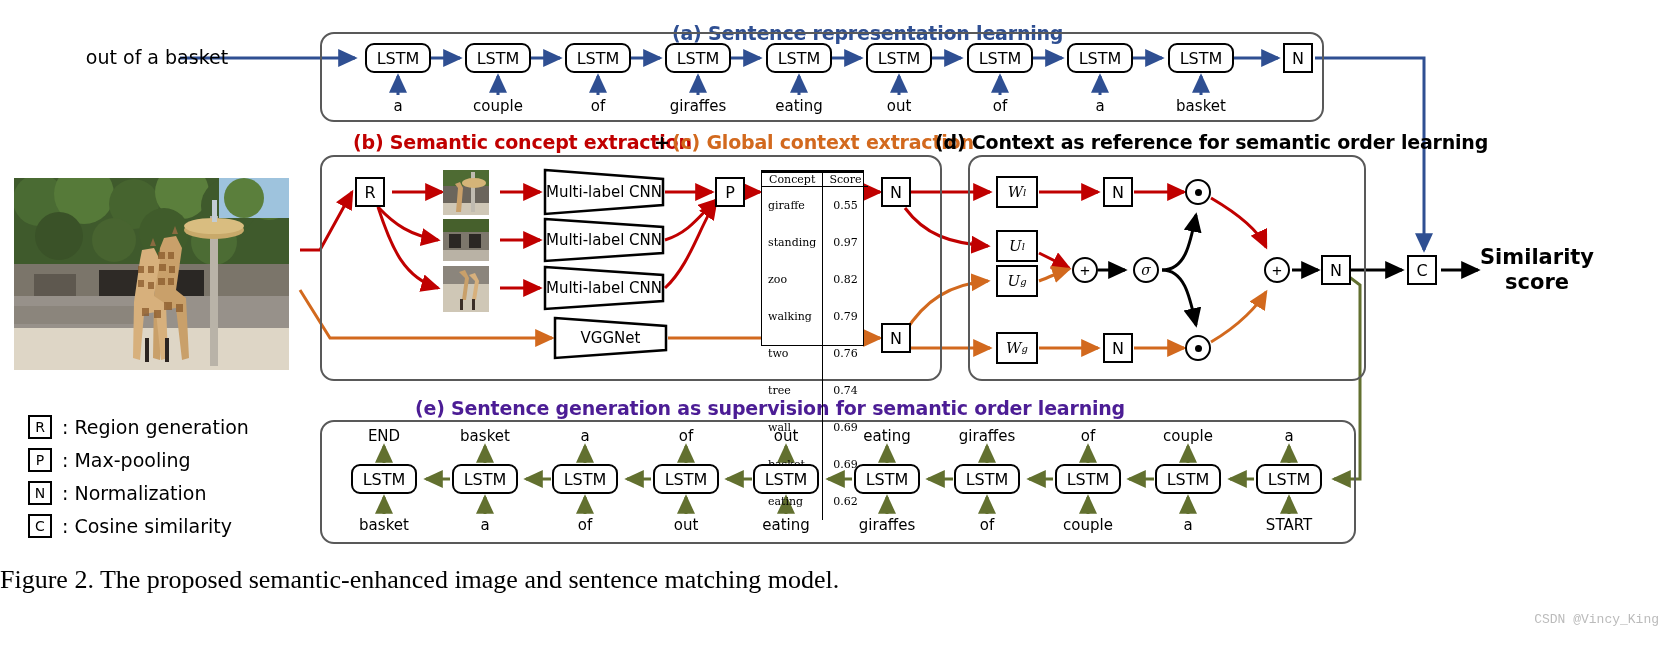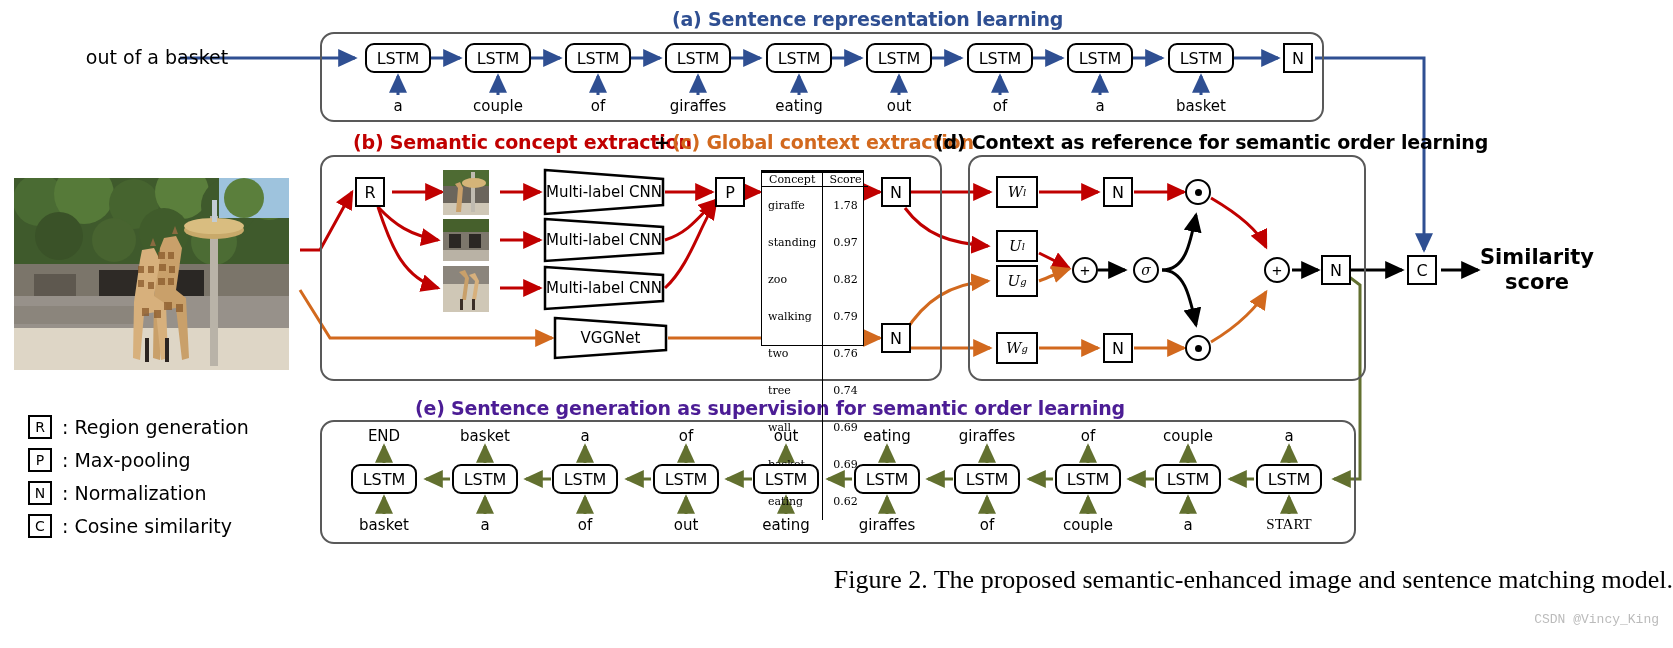--- a/index.html
+++ b/index.html
@@ -85,21 +85,21 @@
   .legend{position:absolute;left:28px;top:410px;}
   .legrow{display:flex;align-items:center;height:33px;}
   .legbox{
     width:24px;height:24px;border:2px solid #000;background:#fff;
     display:flex;align-items:center;justify-content:center;font-size:14px;
     font-family:"DejaVu Sans",sans-serif;box-sizing:border-box;margin-right:10px;
   }
   .legtxt{font-size:19px;font-family:"DejaVu Sans",sans-serif;}
   
   .caption{
-    position:absolute;left:0;top:565px;width:1673px;text-align:right;
+    position:absolute;left:0;top:565px;width:1673px;text-align:left;
     font-family:"Liberation Serif", serif;font-size:26px;
   }
   .watermark{
     position:absolute;right:14px;top:612px;font-size:13px;color:#bbb;
     font-family:Liberation Mono, monospace;
   }
   
   .query{
     position:absolute;left:12px;top:40px;width:290px;text-align:center;
     font-size:19px;line-height:34px;font-family:"DejaVu Sans",sans-serif;
@@ -306,21 +306,21 @@
         <rect x="134" y="104" width="6" height="7"></rect>
       <rect x="128" y="130" width="7" height="8"></rect>
         <rect x="140" y="132" width="7" height="8"></rect>
     </g>
     <path d="M158,56 l3,-8 l3,8 z" fill="#8a6a40"></path>
     <path d="M136,68 l3,-8 l3,8 z" fill="#8a6a40"></path>
     <rect x="151" y="160" width="4" height="24" fill="#2c2420"></rect>
     <rect x="131" y="160" width="4" height="24" fill="#2c2420"></rect>
   </svg></div>
 
-<div class="sec-title c-blue" style="left:672px;top:8px;">(a) Sentence representation learning</div>
+<div class="sec-title c-blue" style="left:672px;top:22px;">(a) Sentence representation learning</div>
 <div class="sec-title c-red" style="left:353px;top:131px;">(b) Semantic concept extraction</div>
 <div class="sec-title c-black" style="left:654px;top:131px;">+</div>
 <div class="sec-title c-orange" style="left:672px;top:131px;">(c) Global context extraction</div>
 <div class="sec-title c-black" style="left:935px;top:131px;">(d) Context as reference for semantic order learning</div>
 <div class="sec-title c-green" style="left:415px;top:397px;">(e) Sentence generation as supervision for semantic order learning</div>
 
 <div class="panel" style="left:320px;top:32px;width:1000px;height:86px;"></div>
 <div class="panel" style="left:320px;top:155px;width:618px;height:222px;"></div>
 <div class="panel" style="left:968px;top:155px;width:394px;height:222px;"></div>
 <div class="panel" style="left:320px;top:420px;width:1032px;height:120px;"></div>
@@ -429,21 +429,21 @@
   <table>
     <thead>
       <tr>
         <th class="cpt">Concept</th>
         <th>Score</th>
       </tr>
     </thead>
     <tbody>
       <tr>
           <td class="cpt">giraffe</td>
-          <td class="scr">1.78</td>
+          <td class="scr">0.55</td>
         </tr>
       <tr>
           <td class="cpt">standing</td>
           <td class="scr">0.97</td>
         </tr>
       <tr>
           <td class="cpt">zoo</td>
           <td class="scr">0.82</td>
         </tr>
       <tr>
@@ -581,21 +581,21 @@
 
 <div class="wordlbl" style="left:384px;top:516px;">basket</div>
 <div class="wordlbl" style="left:485px;top:516px;">a</div>
 <div class="wordlbl" style="left:585px;top:516px;">of</div>
 <div class="wordlbl" style="left:686px;top:516px;">out</div>
 <div class="wordlbl" style="left:786px;top:516px;">eating</div>
 <div class="wordlbl" style="left:887px;top:516px;">giraffes</div>
 <div class="wordlbl" style="left:987px;top:516px;">of</div>
 <div class="wordlbl" style="left:1088px;top:516px;">couple</div>
 <div class="wordlbl" style="left:1188px;top:516px;">a</div>
-<div class="wordlbl" style="left:1289px;top:516px;font-family:Liberation Serif, serif;">START</div>
+<div class="wordlbl" style="left:1289px;top:516px;">START</div>
 
 <div class="legend">
   <div class="legrow">
     <div class="legbox">R</div>
     <div class="legtxt">: Region generation</div>
   </div>
   <div class="legrow">
     <div class="legbox">P</div>
     <div class="legtxt">: Max-pooling</div>
   </div>

